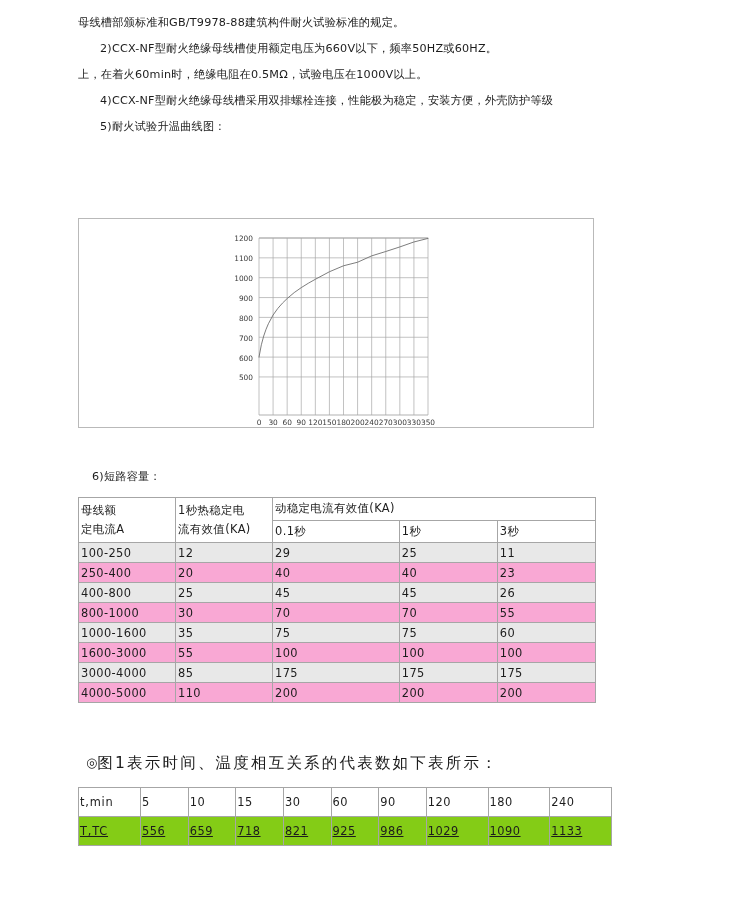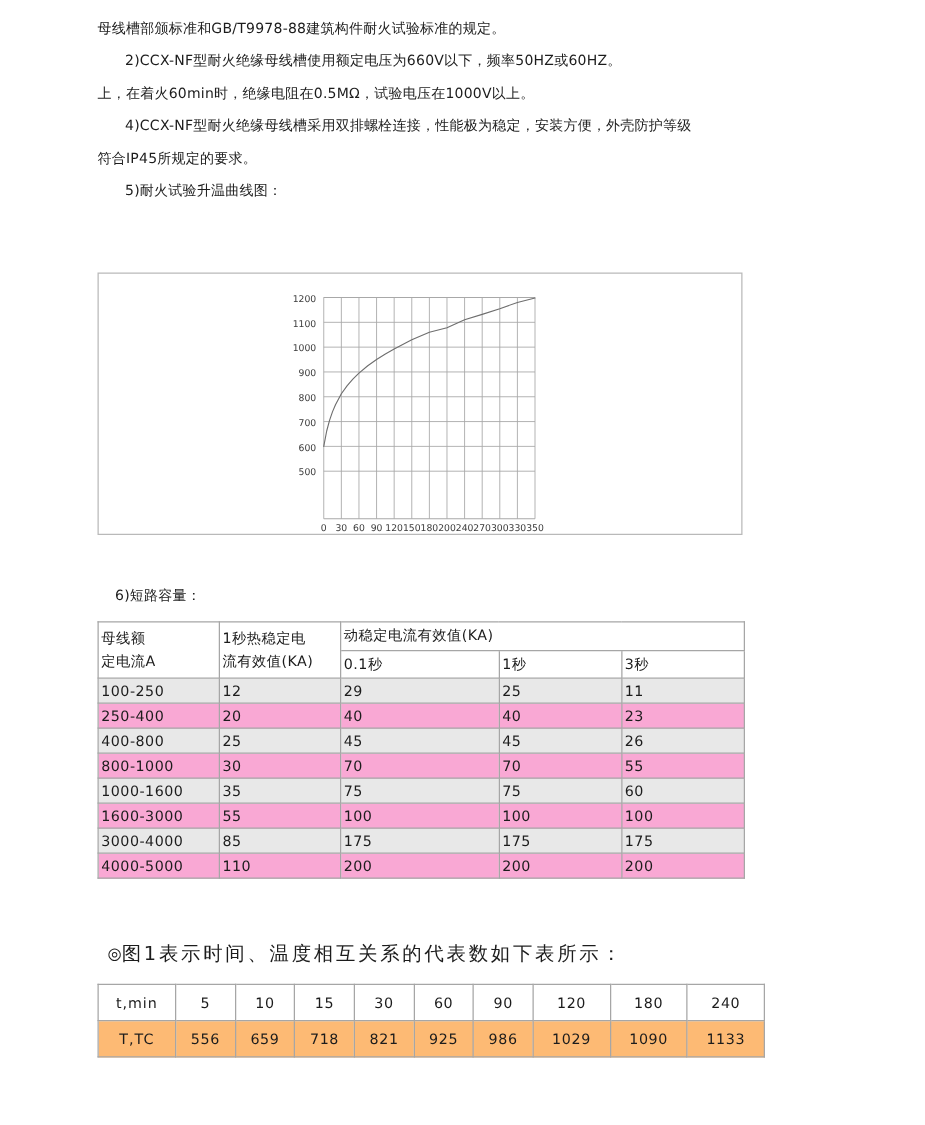--- a/index.html
+++ b/index.html
@@ -117,40 +117,39 @@
     width: 534px;
   }
   table.tt {
     border-collapse: collapse;
     width: 100%;
     font-size: 11.4px;
     color: #1c1c1c;
   }
   table.tt td {
     border: 1px solid #a6a6a6;
-    text-align: center;
+    text-align: left;
     vertical-align: middle;
     height: 29px;
     letter-spacing: 0.5px;
     font-weight: normal;
     margin-top: 48px;
   }
   table.tt tr.row-t td { background: #ffffff; }
-  table.tt tr.row-T td { background: #fdba74; }
+  table.tt tr.row-T td { background: #84cc16; text-decoration: underline; }
   table.tt td.lbl { width: 62px; letter-spacing: 0.8px; }
 </style>
 </head>
 <body>
 
 <div class="para-block">
   <p class="para">母线槽部颁标准和GB/T9978-88建筑构件耐火试验标准的规定。</p>
   <p class="para indent">2)CCX-NF型耐火绝缘母线槽使用额定电压为660V以下，频率50HZ或60HZ。</p>
   <p class="para">上，在着火60min时，绝缘电阻在0.5MΩ，试验电压在1000V以上。</p>
   <p class="para indent">4)CCX-NF型耐火绝缘母线槽采用双排螺栓连接，性能极为稳定，安装方便，外壳防护等级</p>
-  <p class="para">符合IP45所规定的要求。</p>
   <p class="para indent">5)耐火试验升温曲线图：</p>
 </div>
 
 <div class="chart-frame">
   <div class="chart-inner">
     <svg class="chart-svg" id="curve-svg" width="514" height="208" viewBox="0 0 514 208">
         <g>
           <line x1="180" y1="19" x2="180" y2="196" stroke="#a8a8a8" stroke-width="0.7"></line>
           <line x1="194.08333333333334" y1="19" x2="194.08333333333334" y2="196" stroke="#a8a8a8" stroke-width="0.7"></line>
           <line x1="208.16666666666666" y1="19" x2="208.16666666666666" y2="196" stroke="#a8a8a8" stroke-width="0.7"></line>

